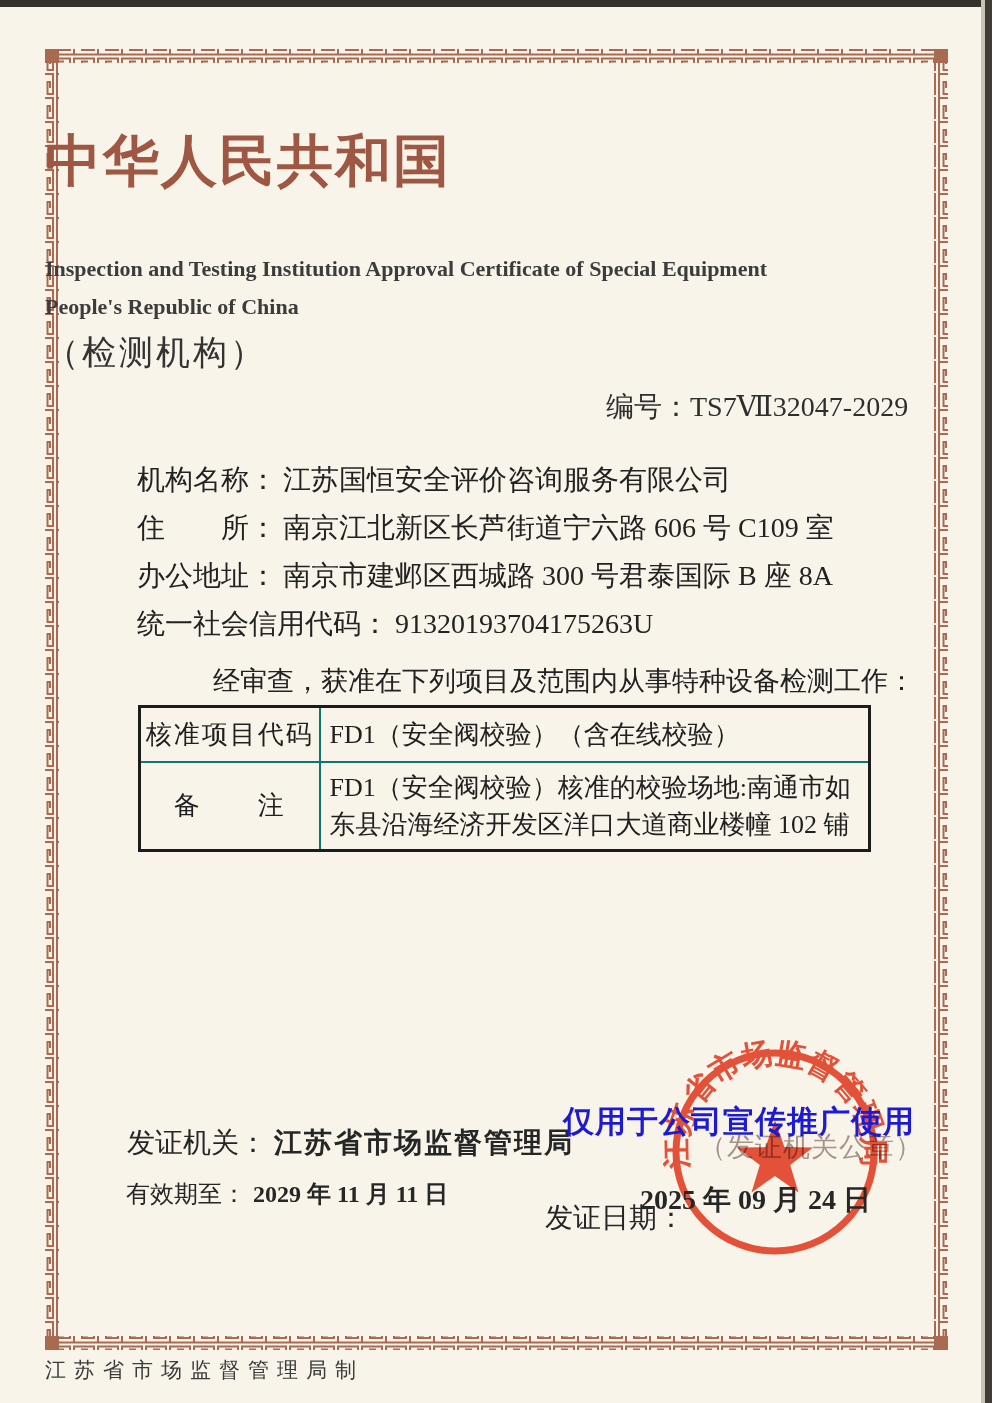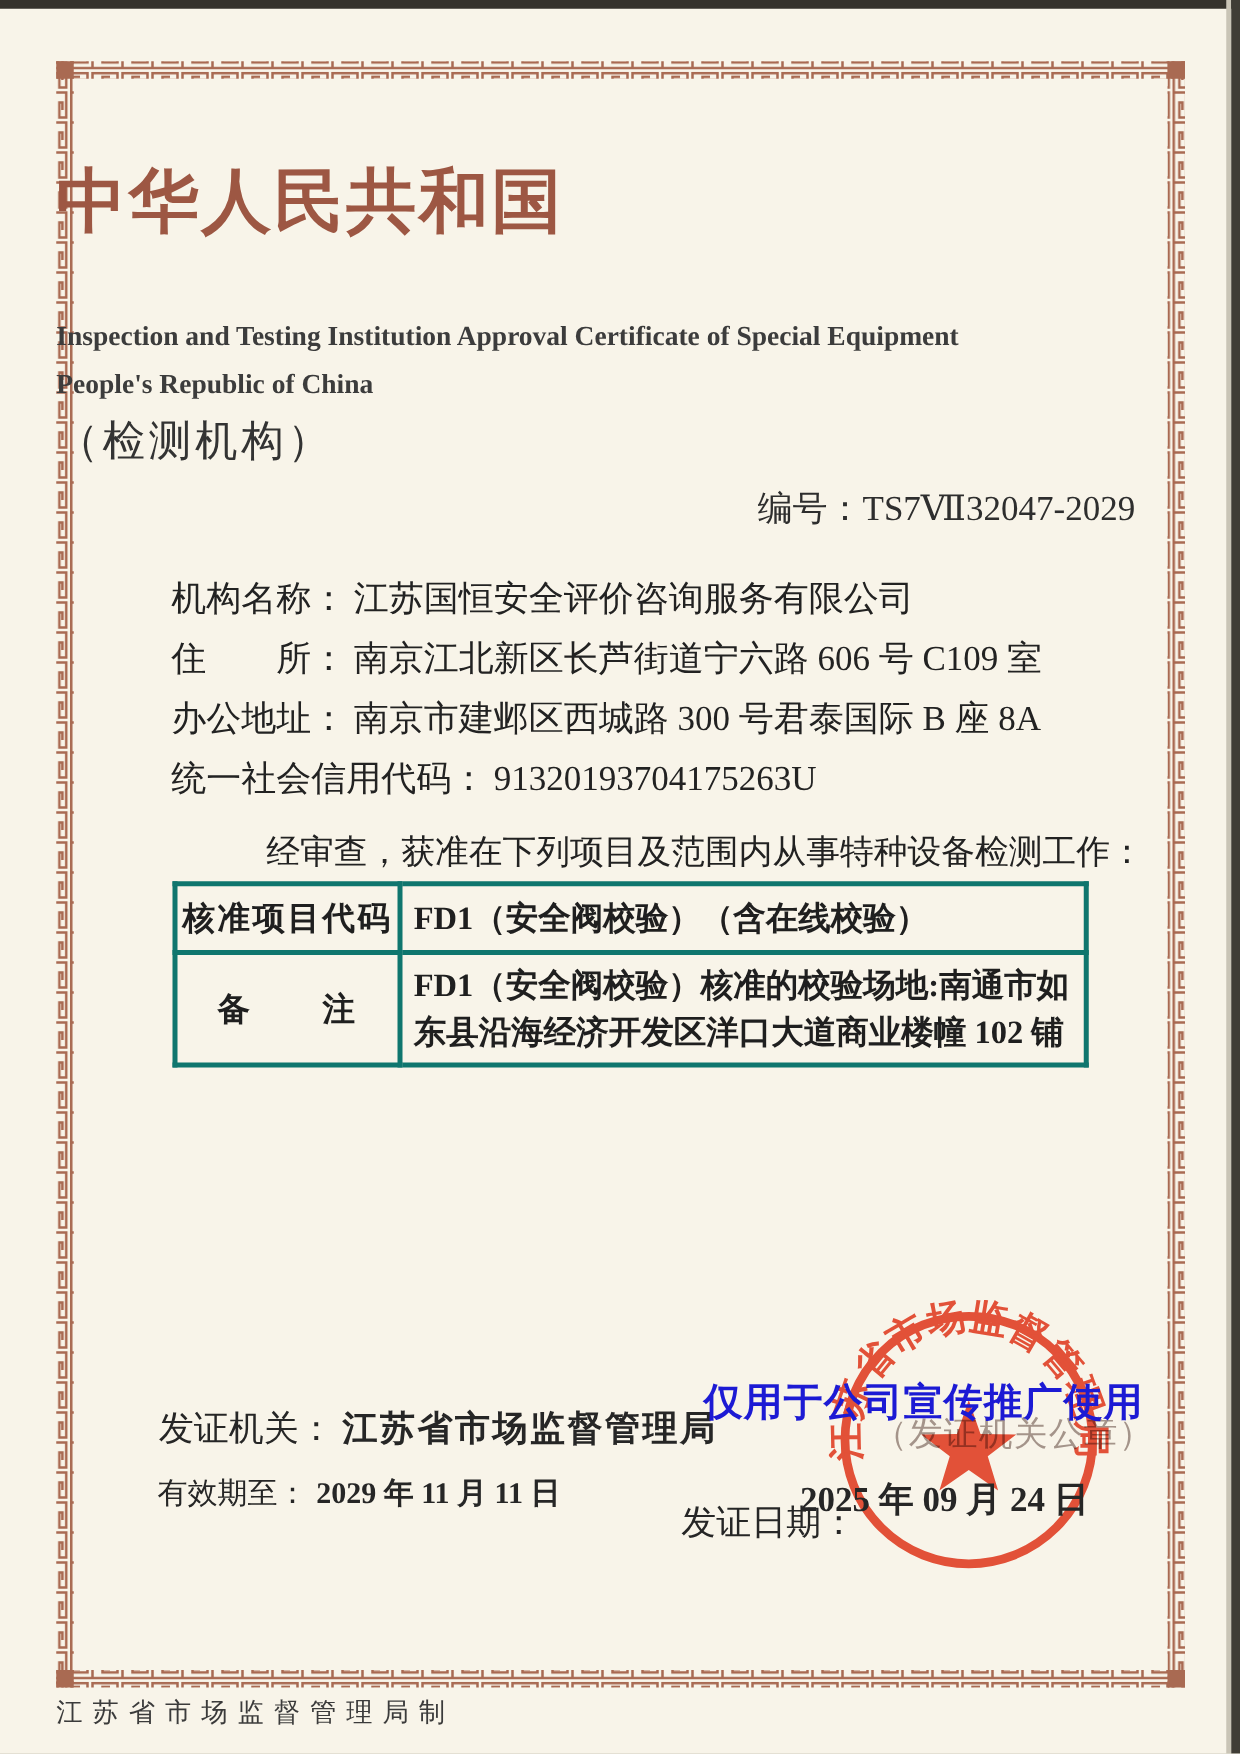--- a/index.html
+++ b/index.html
@@ -29,21 +29,21 @@
 
   .fields { position:absolute; left:137px; top:456px; font-size:28px; color:#222; }
   .field-row { height:48px; line-height:48px; white-space:nowrap; }
   .field-row .val { margin-left:6px; }
 
   .intro { position:absolute; left:185px; top:663px; font-size:27px; color:#222;margin-left:28px; }
 
   table.approval { position:absolute; left:138px; top:705px; width:733px;
     border-collapse:collapse; border:3px solid #1c1c1c; font-size:26px; color:#1f1f1f;
     table-layout:fixed; }
-  table.approval td { border:4px solid #0f766e; vertical-align:middle;font-weight:bold; }
+  table.approval td { border:2px solid #0f766e; vertical-align:middle; }
   td.hd { width:180px; text-align:center; letter-spacing:2px; }
   td.ct { padding:6px 10px 6px 9px; line-height:37px; }
   tr.r1 { height:55px; } tr.r2 { height:78px; }
 
   .issuer-row { position:absolute; left:127px; top:1124px; font-size:28px; white-space:nowrap; z-index:3; }
   .issuer-row .val { font-weight:bold; letter-spacing:2px; margin-left:7px; }
   .valid-row { position:absolute; left:126px; top:1178px; font-size:24px; white-space:nowrap; z-index:3; }
   .valid-row .val { font-weight:bold; margin-left:7px; }
   .issue-label { position:absolute; left:545px; top:1199px; font-size:28px; z-index:3; }
   .issue-date { position:absolute; left:640px; top:1181px; font-size:28px; font-weight:bold; z-index:4; }

